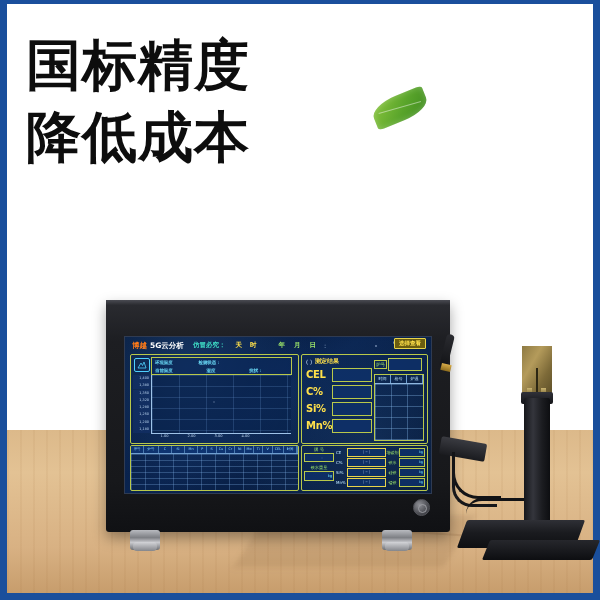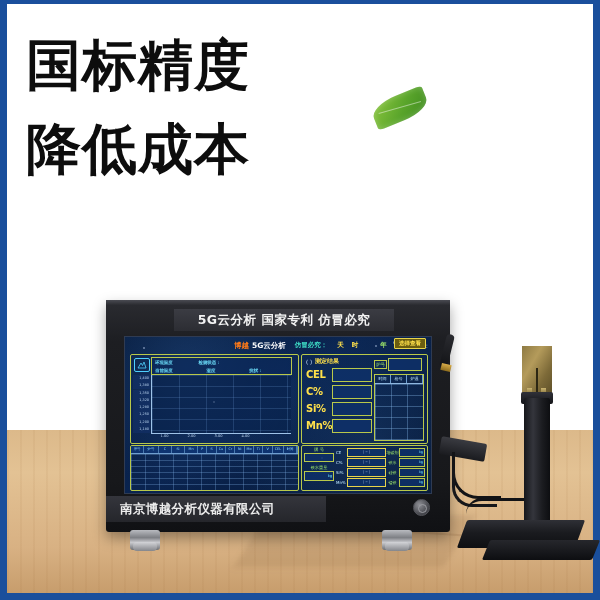--- a/index.html
+++ b/index.html
@@ -16,21 +16,21 @@
   .frame-top{position:absolute;left:0;top:0;width:600px;height:4px;background:#1a4f9c;}
   .frame-bottom{position:absolute;left:0;bottom:0;width:600px;height:7px;background:#1a4f9c;}
 
   
   .headline{position:absolute;left:26px;top:34px;}
   .hl-line{
     font-family:"DejaVu Sans","Liberation Sans",sans-serif;
     font-weight:700;font-size:55px;line-height:62px;color:#0d0d0d;
     letter-spacing:1px;white-space:nowrap;
   }
-  .hl-line.second{margin-top:22px;}
+  .hl-line.second{margin-top:10px;}
   .subline{
     margin-top:14px;margin-left:42px;
     font-weight:700;font-style:italic;font-size:26px;color:#111;
     white-space:nowrap;letter-spacing:0px;
   }
 
   
   .leaf{
     position:absolute;left:372px;top:95px;width:56px;height:26px;
     background:linear-gradient(135deg,#8cc63f 0%,#5aa52b 55%,#3d8a1f 100%);
@@ -111,21 +111,21 @@
       radial-gradient(circle at 20% 18%, rgba(70,130,200,.22), rgba(0,0,0,0) 45%),
       radial-gradient(circle at 78% 70%, rgba(60,120,190,.18), rgba(0,0,0,0) 50%),
       linear-gradient(145deg,#061a3c 0%,#0a2450 45%,#061733 100%);
     border:1px solid #2f3b52;
     overflow:hidden;
   }
   .star{position:absolute;background:#cfe4ff;border-radius:50%;opacity:.5;}
 
   .scr-top{
     position:absolute;left:3px;top:2px;width:300px;height:13px;
-    display:flex;align-items:center;justify-content:flex-end;
+    display:flex;align-items:center;
   }
   .brandA{color:#ff7a18;font-size:7.5px;font-weight:700;margin-left:4px;white-space:nowrap;}
   .brandB{color:#ffffff;font-size:7.5px;font-weight:700;margin-left:3px;white-space:nowrap;}
   .cloud-lbl{color:#3fe0c8;font-size:6.5px;font-weight:700;margin-left:9px;white-space:nowrap;}
   .cloud-unit{color:#ffe04a;font-size:6.5px;font-weight:700;margin-left:10px;white-space:nowrap;}
   .cloud-unit2{color:#ffe04a;font-size:6.5px;font-weight:700;margin-left:8px;white-space:nowrap;}
   .date-grp{margin-left:22px;display:flex;gap:9px;}
   .date-grp span{color:#9fe86a;font-size:6.5px;font-weight:700;}
   .time-colon{color:#9fb9d8;font-size:6.5px;margin-left:8px;}
   .scr-btn{
@@ -304,23 +304,20 @@
   <div class="leaf"></div>
 
   <div class="wood"></div>
   <div class="wood-grain1"></div>
   <div class="wood-grain2"></div>
   <div class="wood-shadow"></div>
 
   <div class="device">
     <div class="device-top-edge"></div>
 
-    <div class="banner">
-      <span>5G云分析  国家专利  仿冒必究</span>
-    </div>
 
     <div class="screen">
       <div class="star" style="left:18px;top:10px;width:2px;height:2px;"></div>
       <div class="star" style="left:250px;top:8px;width:2px;height:2px;"></div>
       <div class="star" style="left:268px;top:4px;width:3px;height:3px;"></div>
       <div class="star" style="left:196px;top:120px;width:2px;height:2px;"></div>
       <div class="star" style="left:88px;top:64px;width:2px;height:2px;"></div>
 
       <div class="scr-top">
         <span class="brandA">博越</span>
@@ -471,23 +468,20 @@
             <span class="rng">|      ~      |</span>
             <span class="nm">锰铁</span>
             <span class="out">
                 <span class="kg">kg</span>
               </span>
           </div>
         </div>
       </div>
     </div>
 
-    <div class="footer-plate">
-      <span>南京博越分析仪器有限公司</span>
-    </div>
     <div class="power-btn"></div>
     <div class="foot f1"></div>
     <div class="foot f2"></div>
   </div>
 
   <div class="antenna"></div>
   <div class="antenna-base"></div>
 
   <div class="arm"></div>
   <div class="cable"></div>

